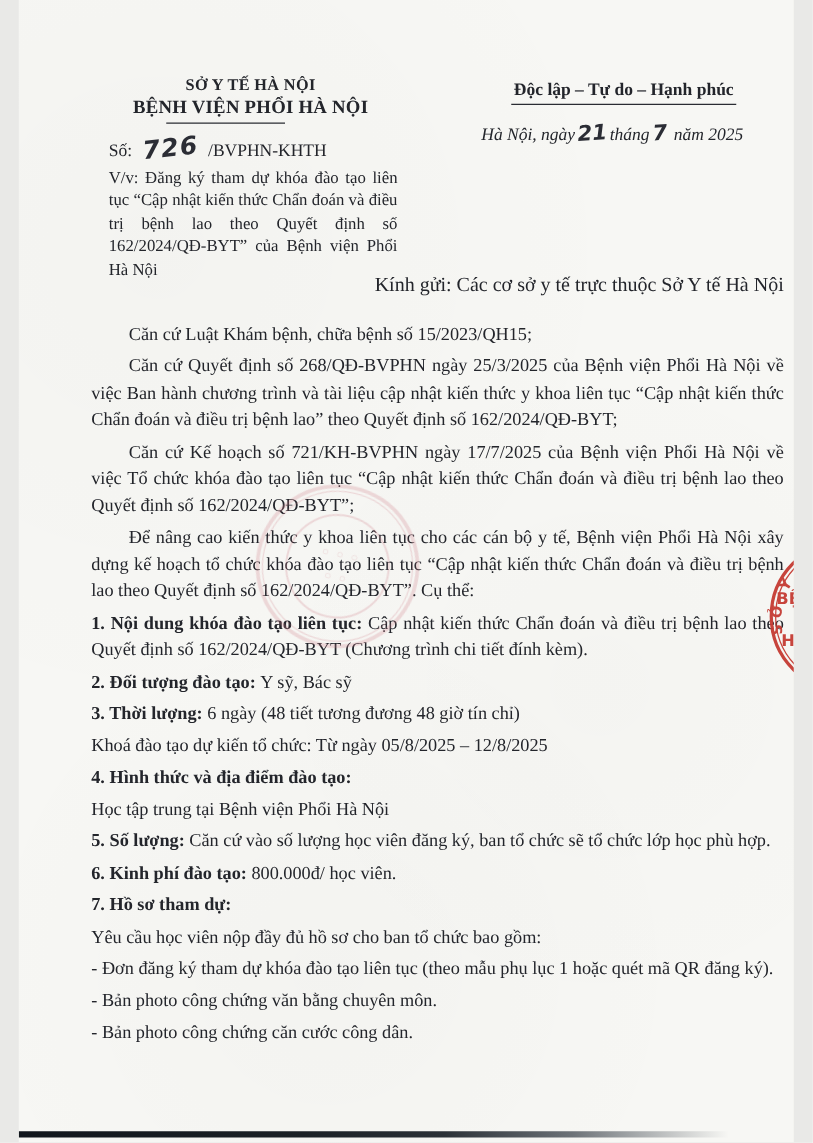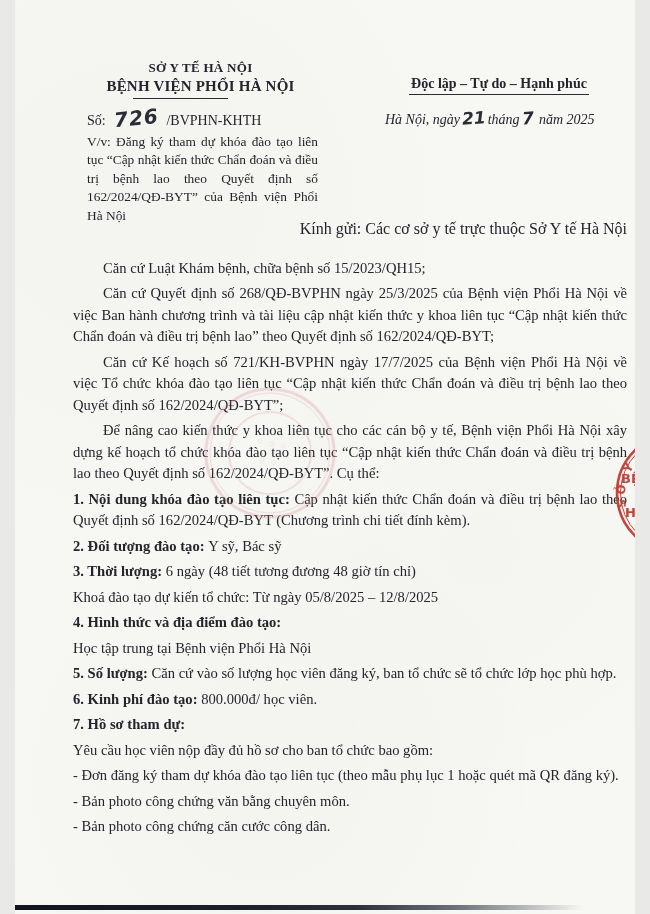--- a/index.html
+++ b/index.html
@@ -21,21 +21,21 @@
   .org-underline{width:95px;height:0;border-bottom:1.3px solid #2a2c33;margin:3px 0 0 50px;}
   .so-line{margin-top:7px;text-align:left;font-size:14px;padding-left:4px;white-space:nowrap;}
   .hand{font-family:"DejaVu Sans",sans-serif;font-style:italic;font-weight:600;font-size:20px;
         display:inline-block;transform:rotate(-6deg);margin:0 8px 0 8px;color:#2b2d35;letter-spacing:1px;}
   .vv{margin-top:3px;text-align:justify;font-size:13.4px;line-height:18.4px;padding-left:4px;}
 
   
   .header-right{position:absolute;left:336px;top:62px;width:296px;text-align:center;}
   .nat1{font-size:13.4px;font-weight:bold;white-space:nowrap;letter-spacing:.1px;}
   .motto{display:inline-block;font-size:14px;font-weight:bold;border-bottom:1.3px solid #2a2c33;
-         padding:0 2px 2px;margin-top:14px;}
+         padding:0 2px 2px;margin-top:3px;}
   .dateline{margin-top:13px;font-style:italic;font-size:14px;white-space:nowrap;padding-left:34px;text-align:left;}
   .hand-sm{font-family:"DejaVu Sans",sans-serif;font-style:italic;font-weight:600;font-size:17px;
            display:inline-block;transform:rotate(-4deg);margin:0 2px;color:#2b2d35;}
 
   
   .body-flow{position:absolute;left:58px;top:218px;width:554px;font-size:14.6px;line-height:21.5px;text-align:justify;}
   .salutation{text-align:right;font-size:16px;margin:0 0 18px;text-indent:0;}
   p.para{margin:0 0 4px;text-indent:30px;}
   p.sec{margin:0 0 4px;text-indent:0;}
   .sec-label{font-weight:bold;font-family:Liberation Serif, serif;}

